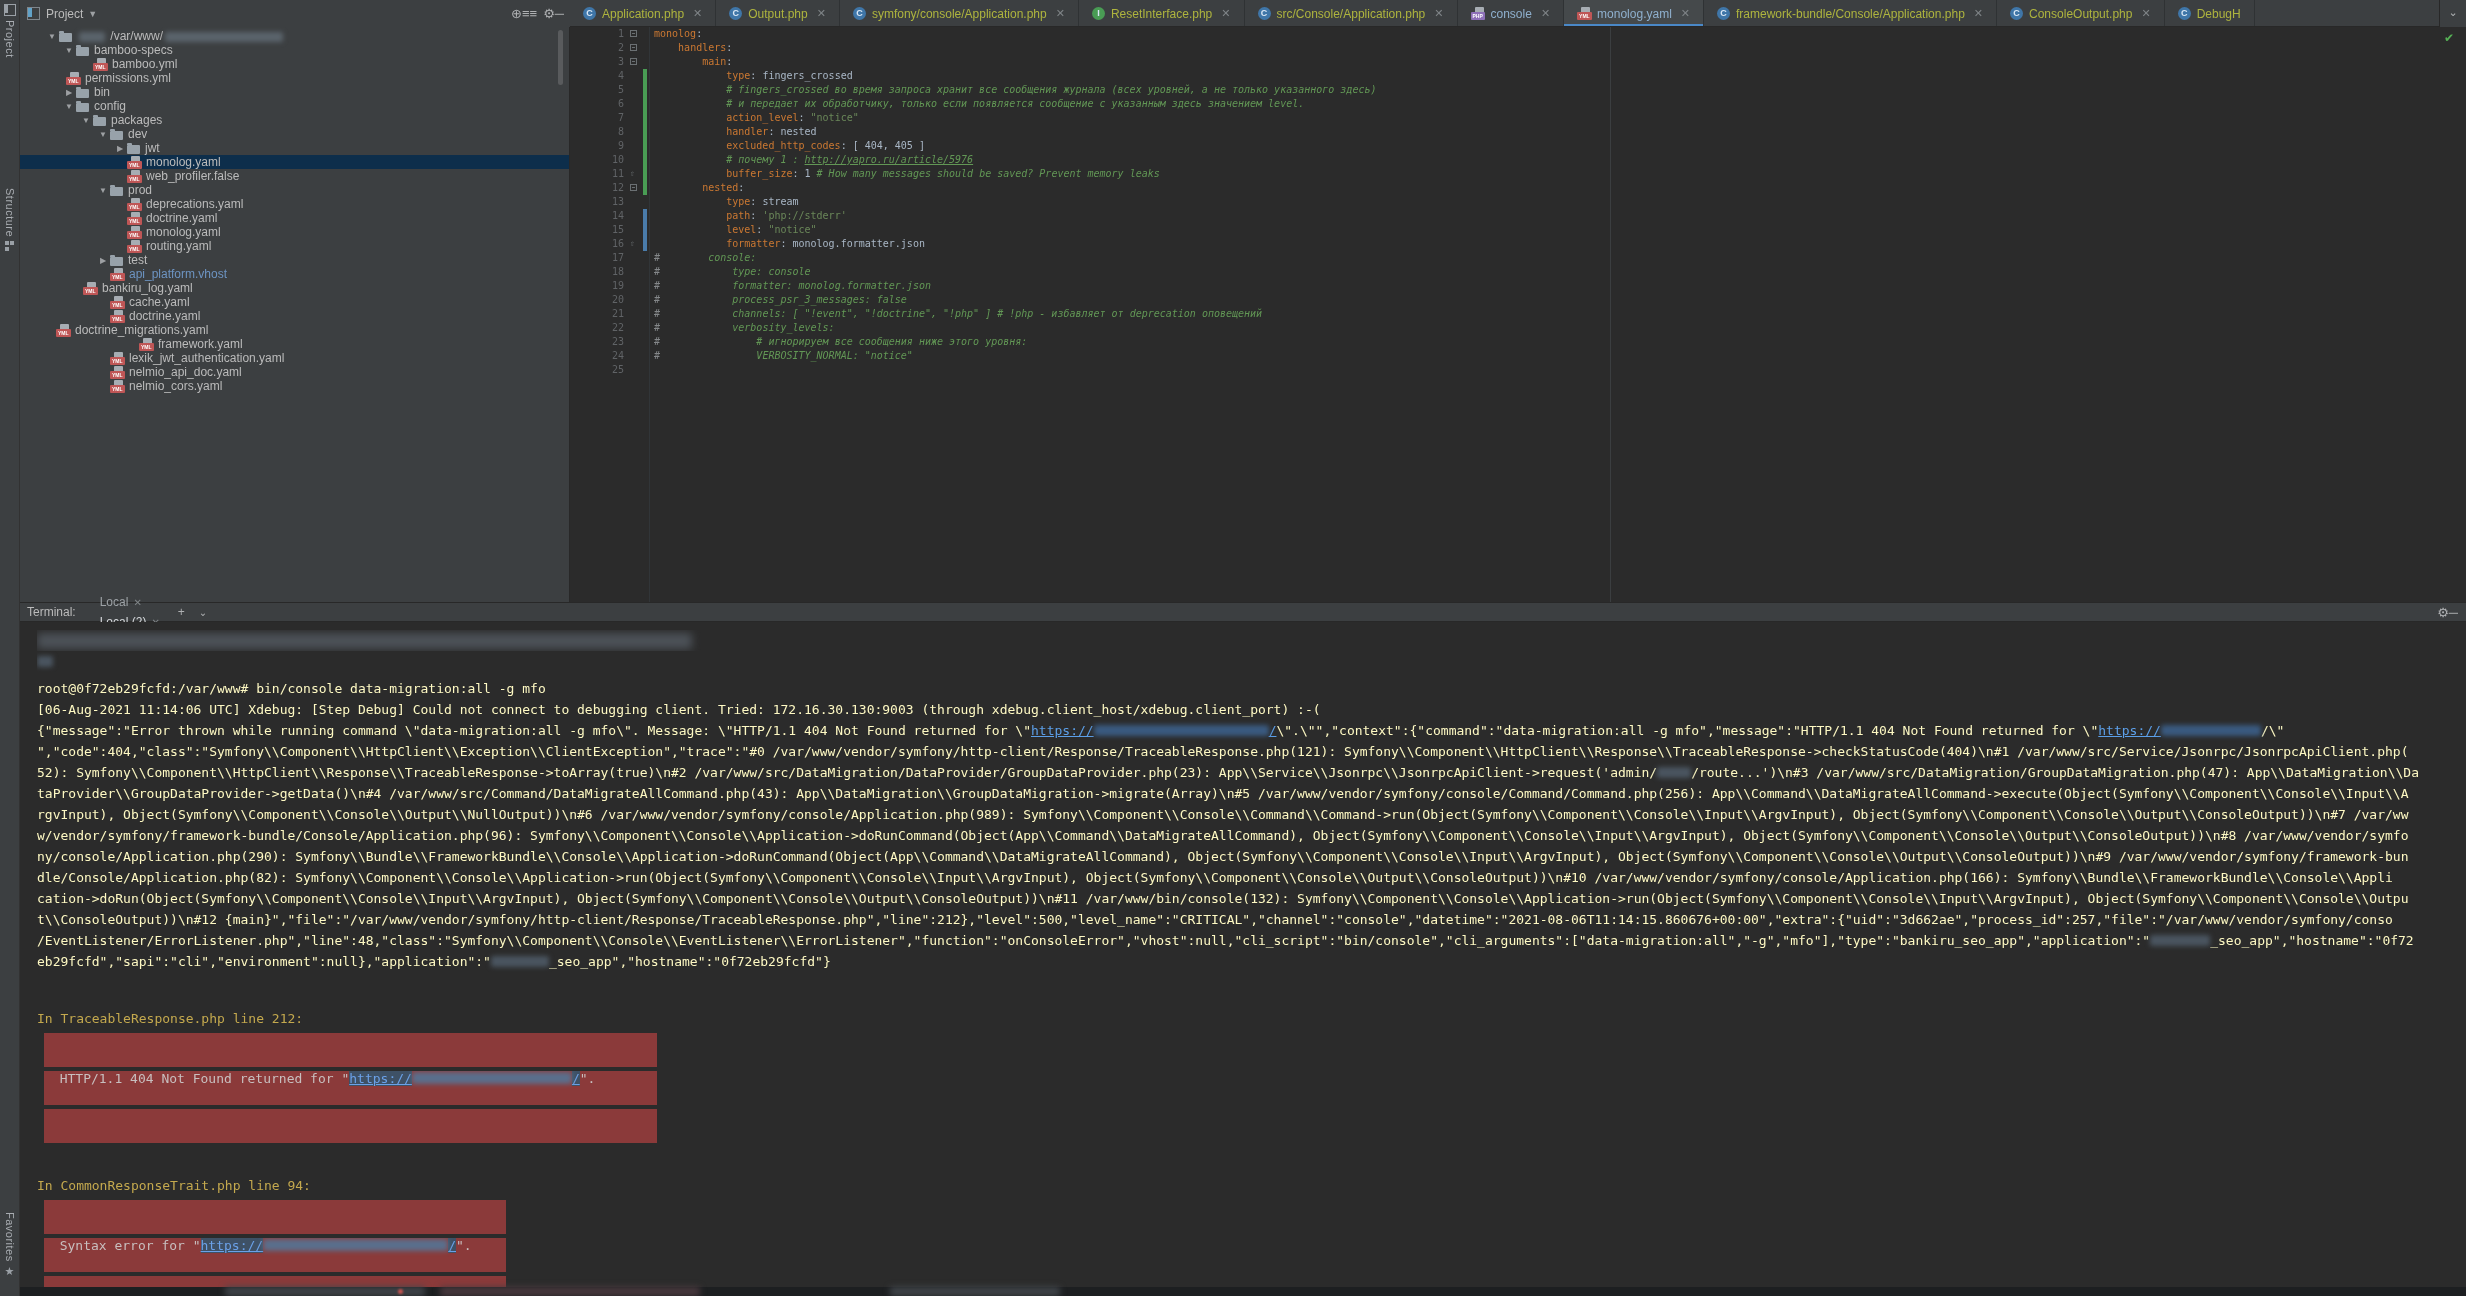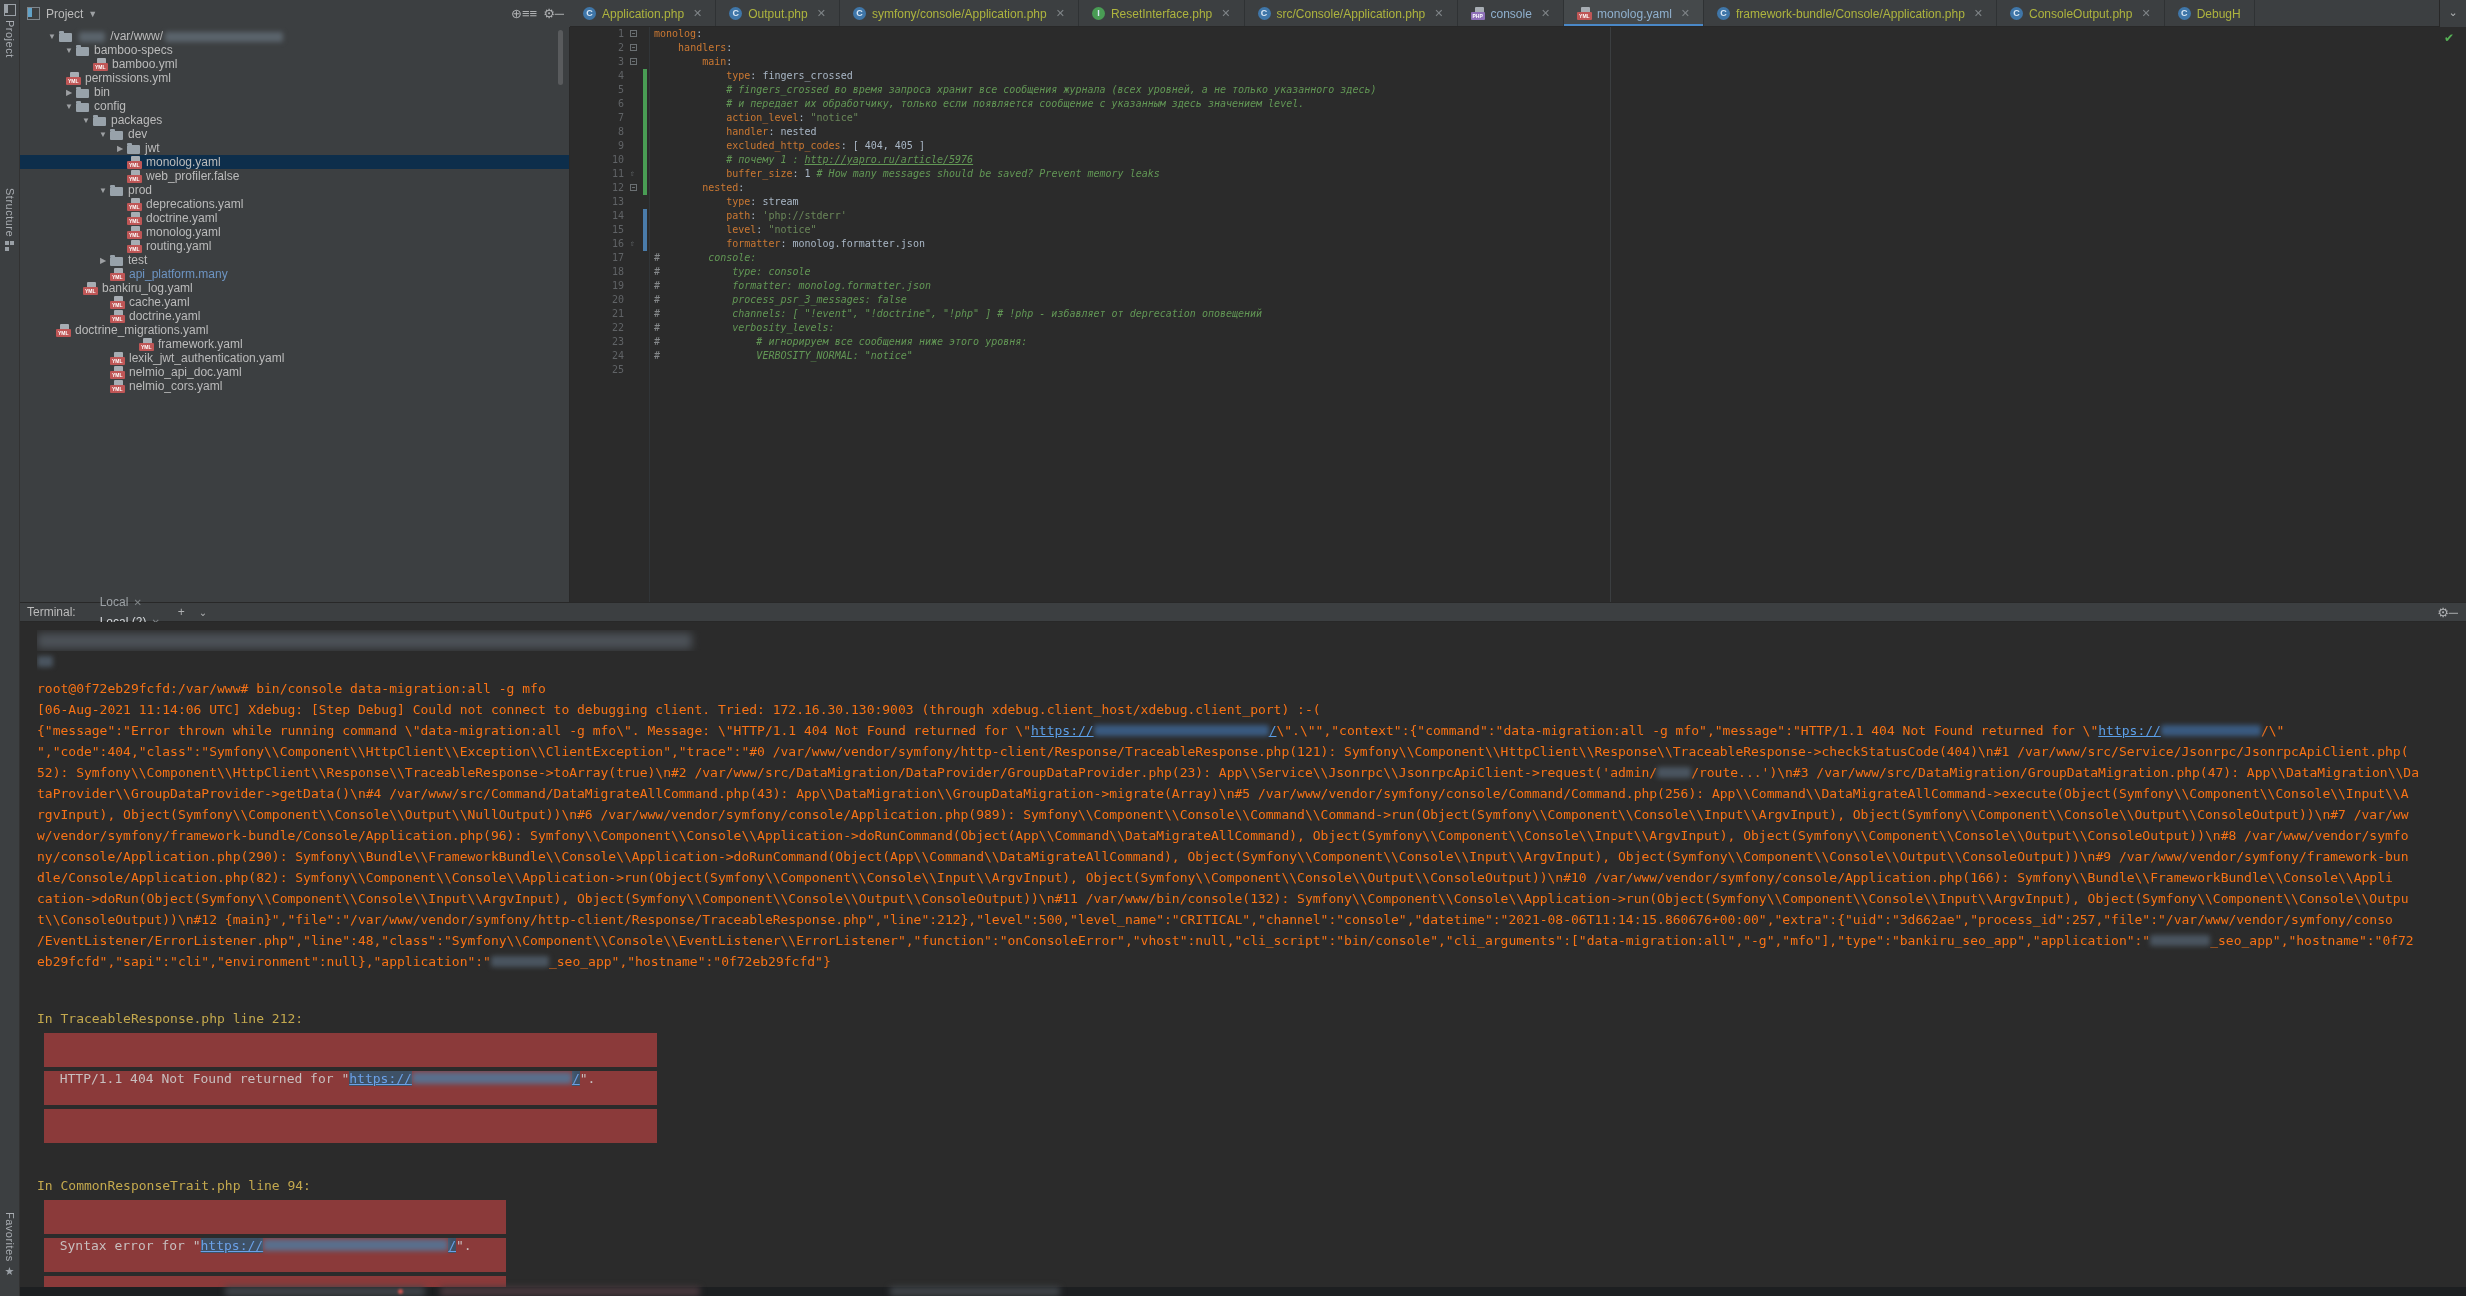--- a/index.html
+++ b/index.html
@@ -85,21 +85,21 @@
   .ttab{display:flex;align-items:center;gap:5px;padding:0 10px;height:20px;color:#9da2a6;cursor:pointer;}
   .ttab.active{color:#d6d9dc;box-shadow:inset 0 -2px 0 #7d8184;}
   .ttab .x{font-size:10px;color:#7f8487;}
   .tplus{padding:0 8px;color:#afb1b3;cursor:pointer;}
   .tchev{padding:0 6px;color:#afb1b3;font-size:10px;cursor:pointer;}
   .termbar .spacer{flex:1;}
   
   .terminal{position:absolute;left:19px;top:622px;right:0;height:665px;background:#2b2b2b;overflow:hidden;
       font-family:"DejaVu Sans Mono",monospace;font-size:13px;padding:8px 0 0 18px;box-sizing:border-box;}
   .tline{height:21px;line-height:21px;white-space:pre;overflow:hidden;}
-  .tp{color:#f97316;}
+  .tp{color:#fef9c3;}
   .ty{color:#c4a94e;}
   .tg{color:#55b155;}
   .tl{color:#5c9fe8;text-decoration:underline;}
   .tblur{display:inline-block;height:11px;background:#4a5560;filter:blur(2.5px);border-radius:2px;transform:translateY(1px);}
   .tblur.blue{background:#3a5a80;}
   .bigblur{display:inline-block;height:16px;background:#50565d;filter:blur(4px);border-radius:2px;transform:translateY(3px);opacity:.9;}
   .tbar{height:34px;background:#8b3a3a;margin:0 0 4px 7px;line-height:16px;white-space:pre;overflow:hidden;}
   .rp{color:#c8bfbf;}
   .ls{background:#3e5166;color:#6ba1e8;text-decoration:underline;}
   .bs{display:inline-block;height:12px;background:#5a6f8c;filter:blur(2.5px);border-radius:2px;transform:translateY(1px);}
@@ -269,21 +269,21 @@
           <span class="ic-page yml" data-badge="YML"></span>
           <span class="tlabel">routing.yaml</span>
         </div>
         <div class="trow" style="padding-left: 77px;">
           <span class="arrow">▶</span>
           <span class="ic-folder"></span>
           <span class="tlabel">test</span>
         </div>
         <div class="trow" style="padding-left: 91px;">
           <span class="ic-page yml" data-badge="YML"></span>
-          <span class="tlabel blue">api_platform.many</span>
+          <span class="tlabel blue">api_platform.vhost</span>
         </div>
         <div class="trow" style="padding-left: 64px;">
           <span class="ic-page yml" data-badge="YML"></span>
           <span class="tlabel">bankiru_log.yaml</span>
         </div>
         <div class="trow" style="padding-left: 91px;">
           <span class="ic-page yml" data-badge="YML"></span>
           <span class="tlabel">cache.yaml</span>
         </div>
         <div class="trow" style="padding-left: 91px;">

